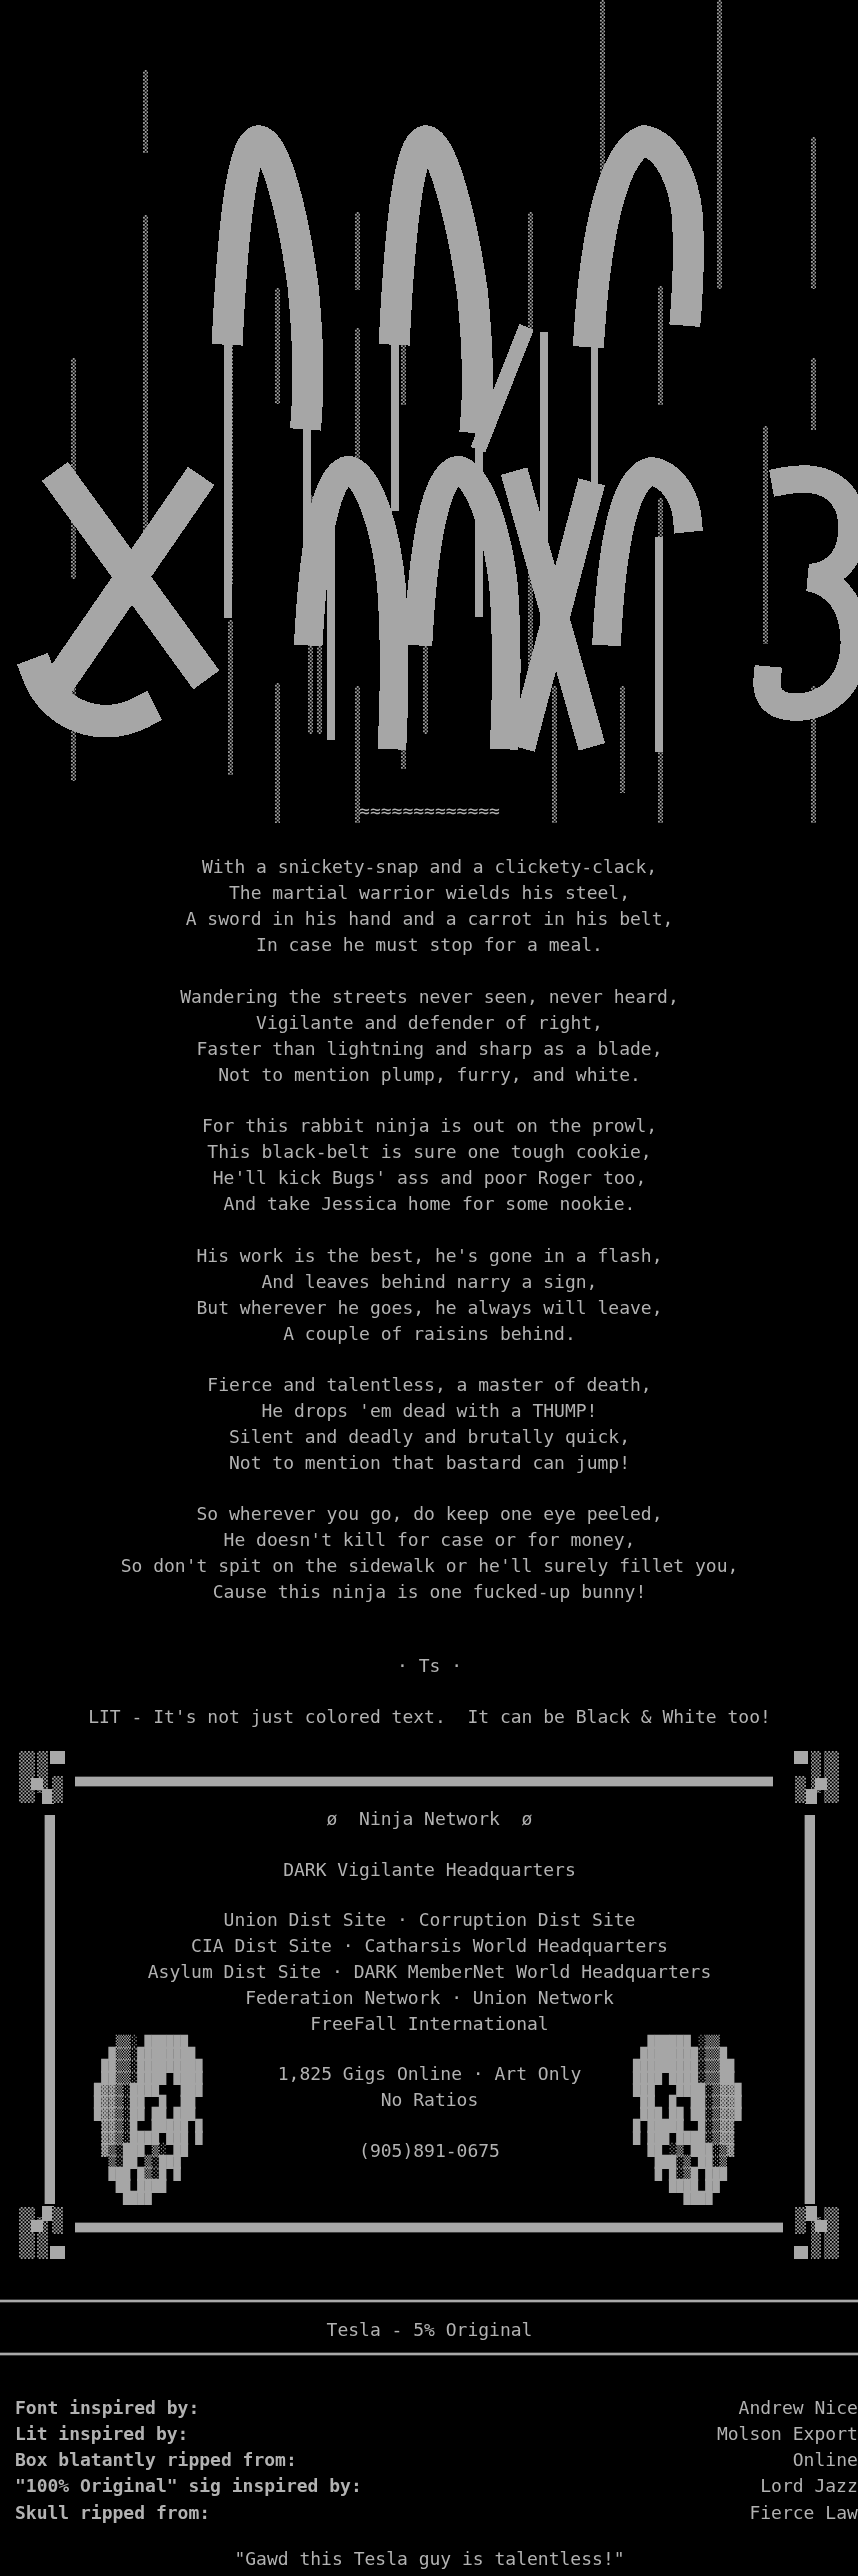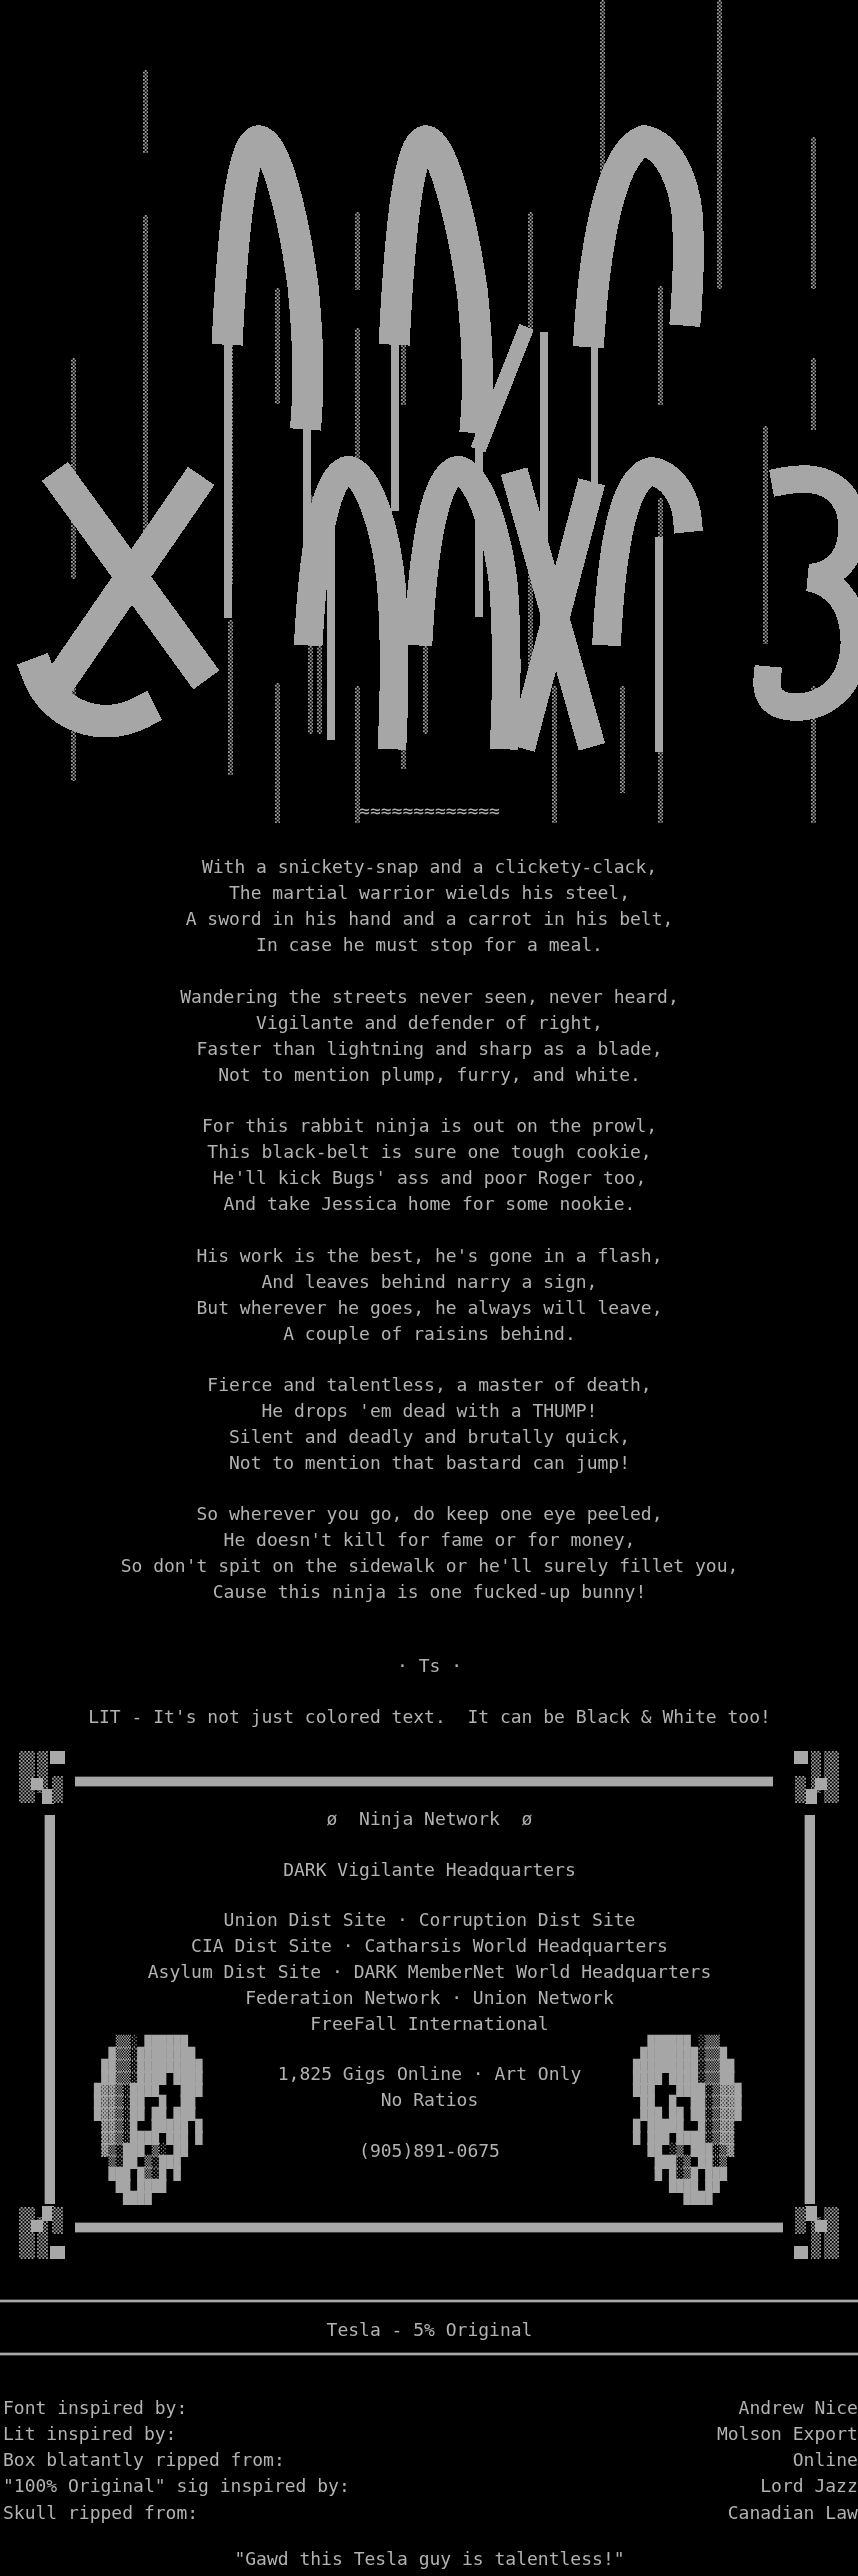--- a/index.html
+++ b/index.html
@@ -25,21 +25,21 @@
         background:repeating-conic-gradient(#9d9d9d 0% 25%, #000 0% 50%) 0 0/3.6px 3.6px;}
   .corner .sq{position:absolute;background:#a8a8a8;}
   .skull{position:absolute;margin:0;color:#a6a6a6;
         font:12px/12px "DejaVu Sans Mono",monospace;letter-spacing:0;}
   .skull.mirror{transform:scaleX(-1);}
   
   .rule{position:absolute;left:0;width:859px;height:1.8px;background:#a9a9a9;
         border-top:1.2px solid #383838;border-bottom:1.2px solid #383838;}
   .credit-row{position:absolute;left:0;width:859px;height:26px;
         font:18px/26px "DejaVu Sans Mono",monospace;}
-  .credit-row .lab{position:absolute;left:3px;white-space:pre;}
+  .credit-row .lab{position:absolute;left:15px;white-space:pre;font-weight:bold;}
   .credit-row .val{position:absolute;right:1.2px;white-space:pre;}
 </style>
 </head>
 <body>
 
 <div id="canvas">
 
   <div id="art-layer">
     <div id="rain-host">
         <div class="rain" style="left: 71px; top: 358px; height: 221px;"></div>
@@ -120,21 +120,21 @@
 And take Jessica home for some nookie.</pre>
   <pre class="block" style="top:1243px">His work is the best, he's gone in a flash,
 And leaves behind narry a sign,
 But wherever he goes, he always will leave,
 A couple of raisins behind.</pre>
   <pre class="block" style="top:1372px">Fierce and talentless, a master of death,
 He drops 'em dead with a THUMP!
 Silent and deadly and brutally quick,
 Not to mention that bastard can jump!</pre>
   <pre class="block" style="top:1501px">So wherever you go, do keep one eye peeled,
-He doesn't kill for fame or for money,
+He doesn't kill for case or for money,
 So don't spit on the sidewalk or he'll surely fillet you,
 Cause this ninja is one fucked-up bunny!</pre>
 
   <div class="line" style="top:1653px">· Ts ·</div>
   <div class="line" style="top:1704px">LIT - It's not just colored text.  It can be Black &amp; White too!</div>
 
   <div>
 
     <div class="hbar" style="top:1776px;left:75px;width:698px"></div>
 
@@ -232,19 +232,19 @@
   <div class="credit-row" style="top:2447px">
     <span class="lab">Box blatantly ripped from:</span>
     <span class="val">Online</span>
   </div>
   <div class="credit-row" style="top:2473px">
     <span class="lab">"100% Original" sig inspired by:</span>
     <span class="val">Lord Jazz</span>
   </div>
   <div class="credit-row" style="top:2500px">
     <span class="lab">Skull ripped from:</span>
-    <span class="val">Canadian Law</span>
+    <span class="val">Fierce Law</span>
   </div>
 
   <div class="line" style="top:2546px">"Gawd this Tesla guy is talentless!"</div>
 
 </div>
 
 
 </body></html>

